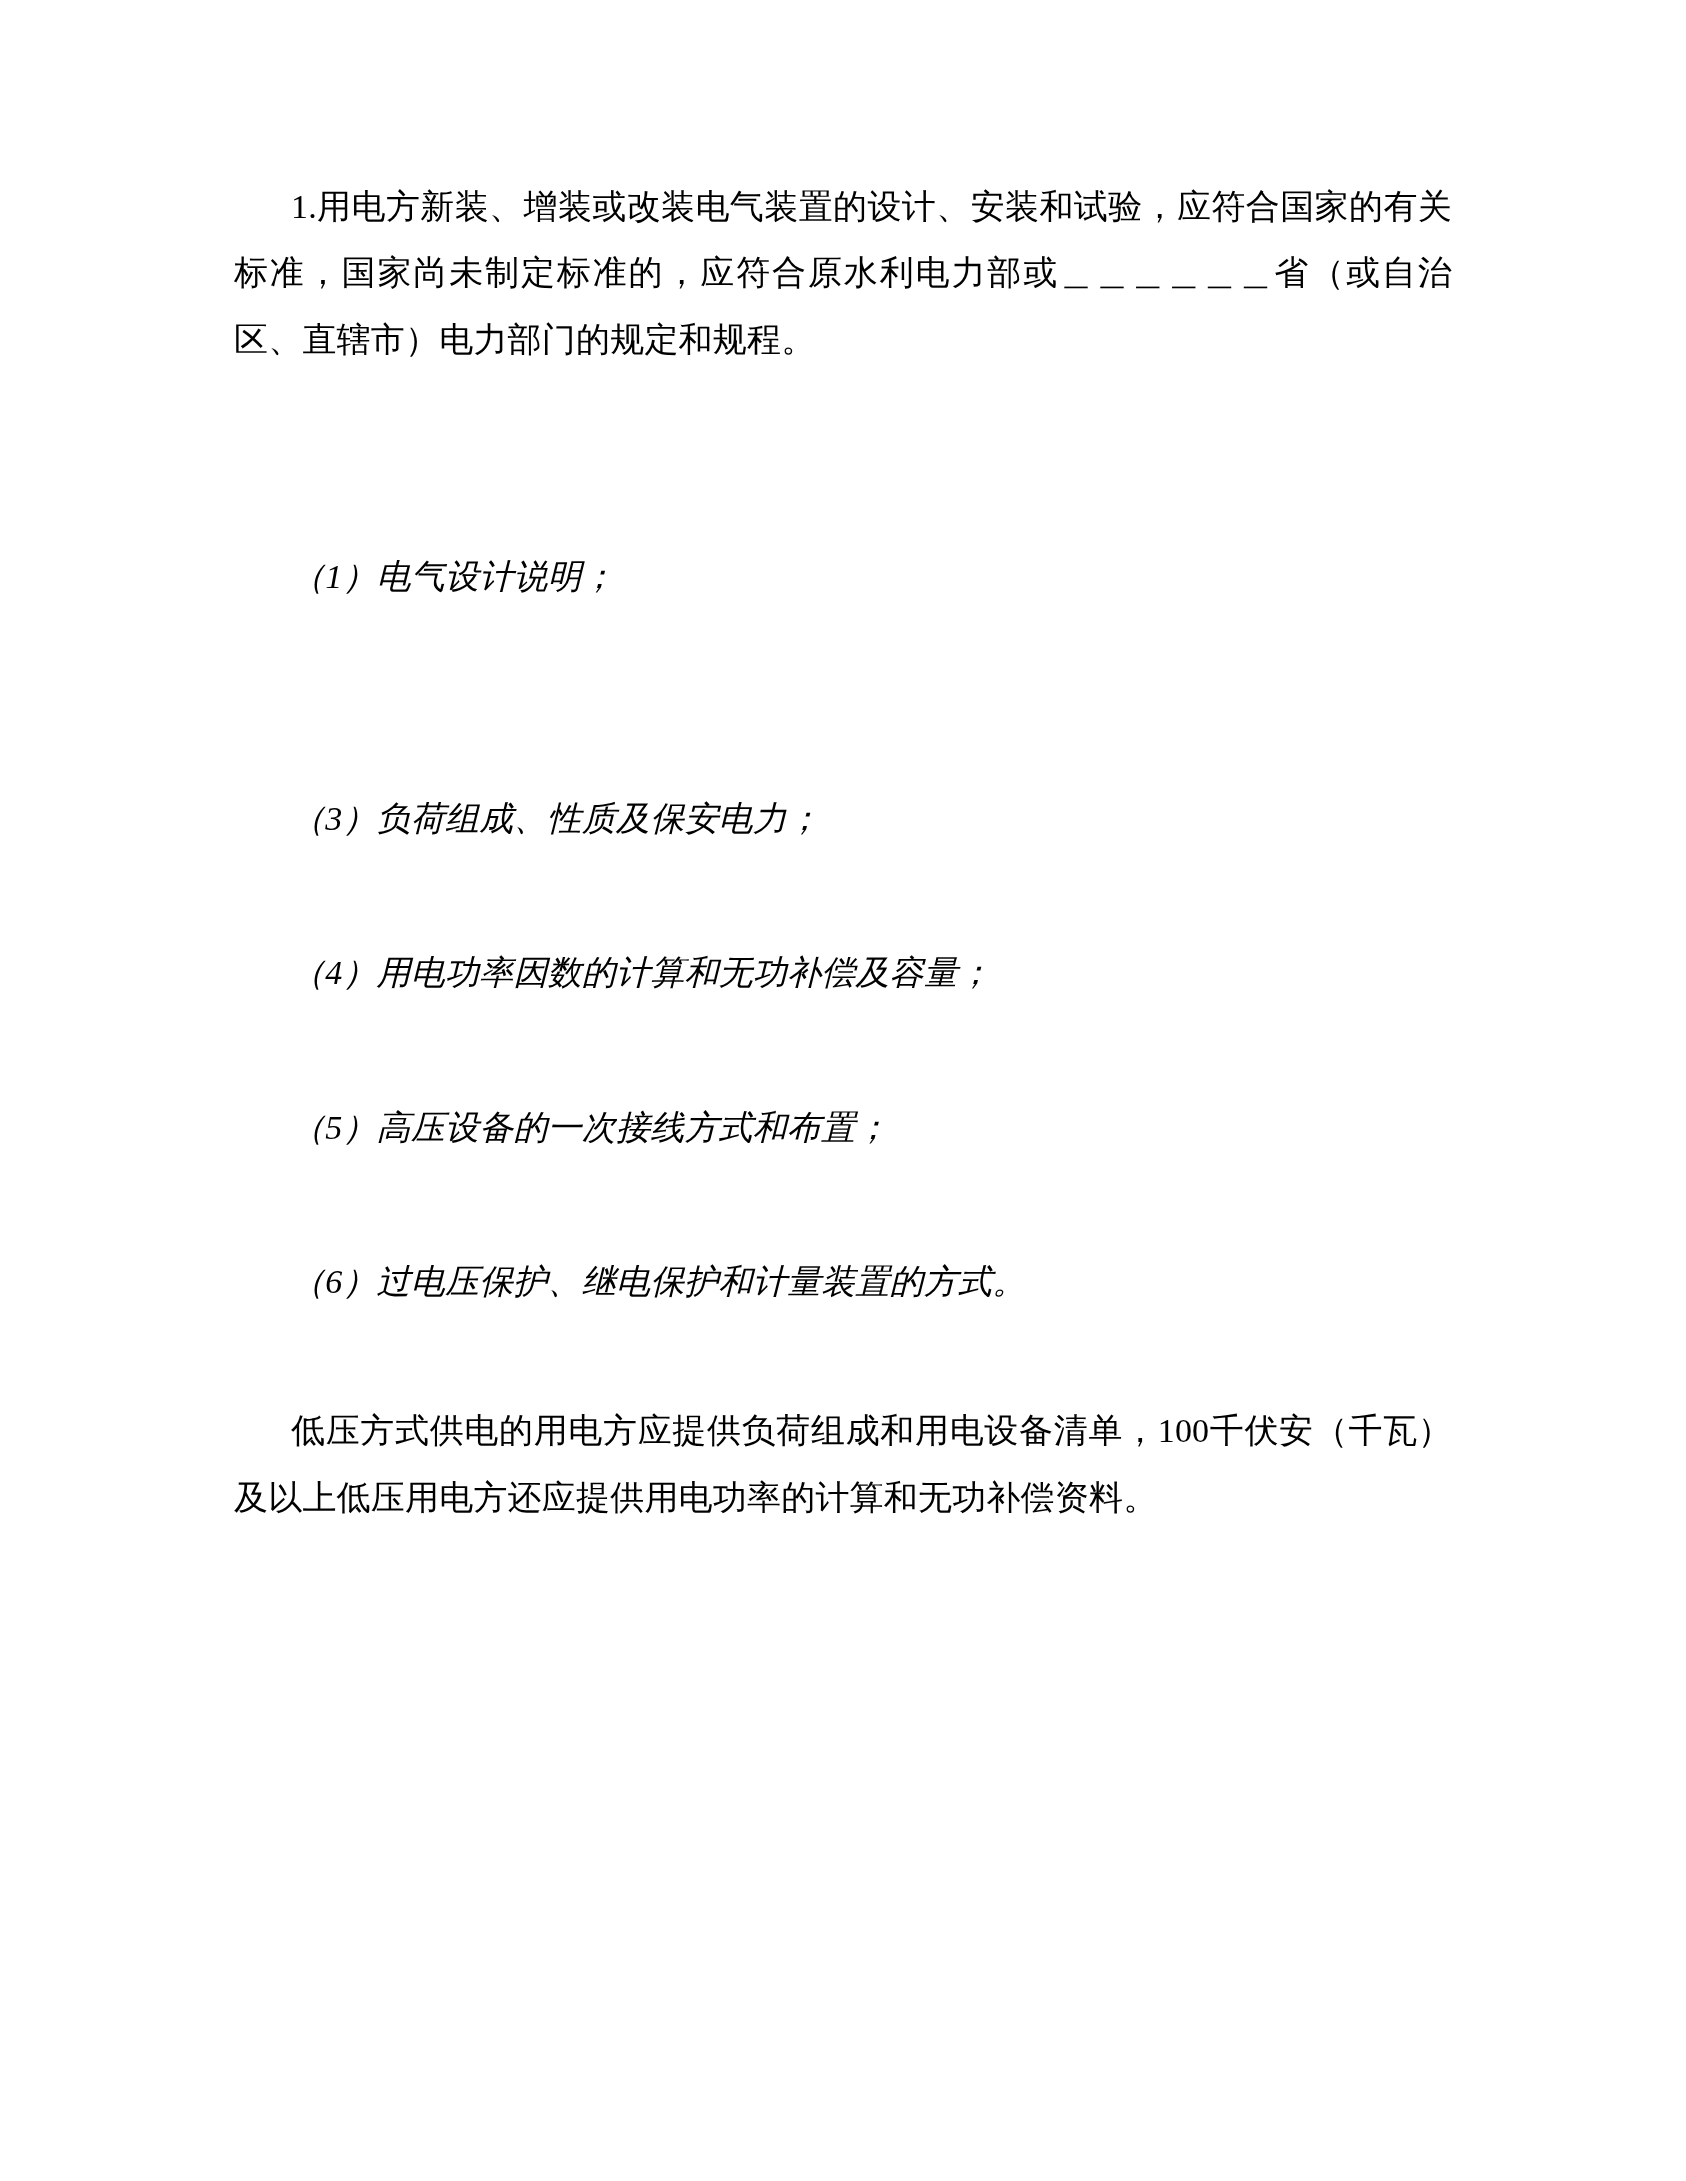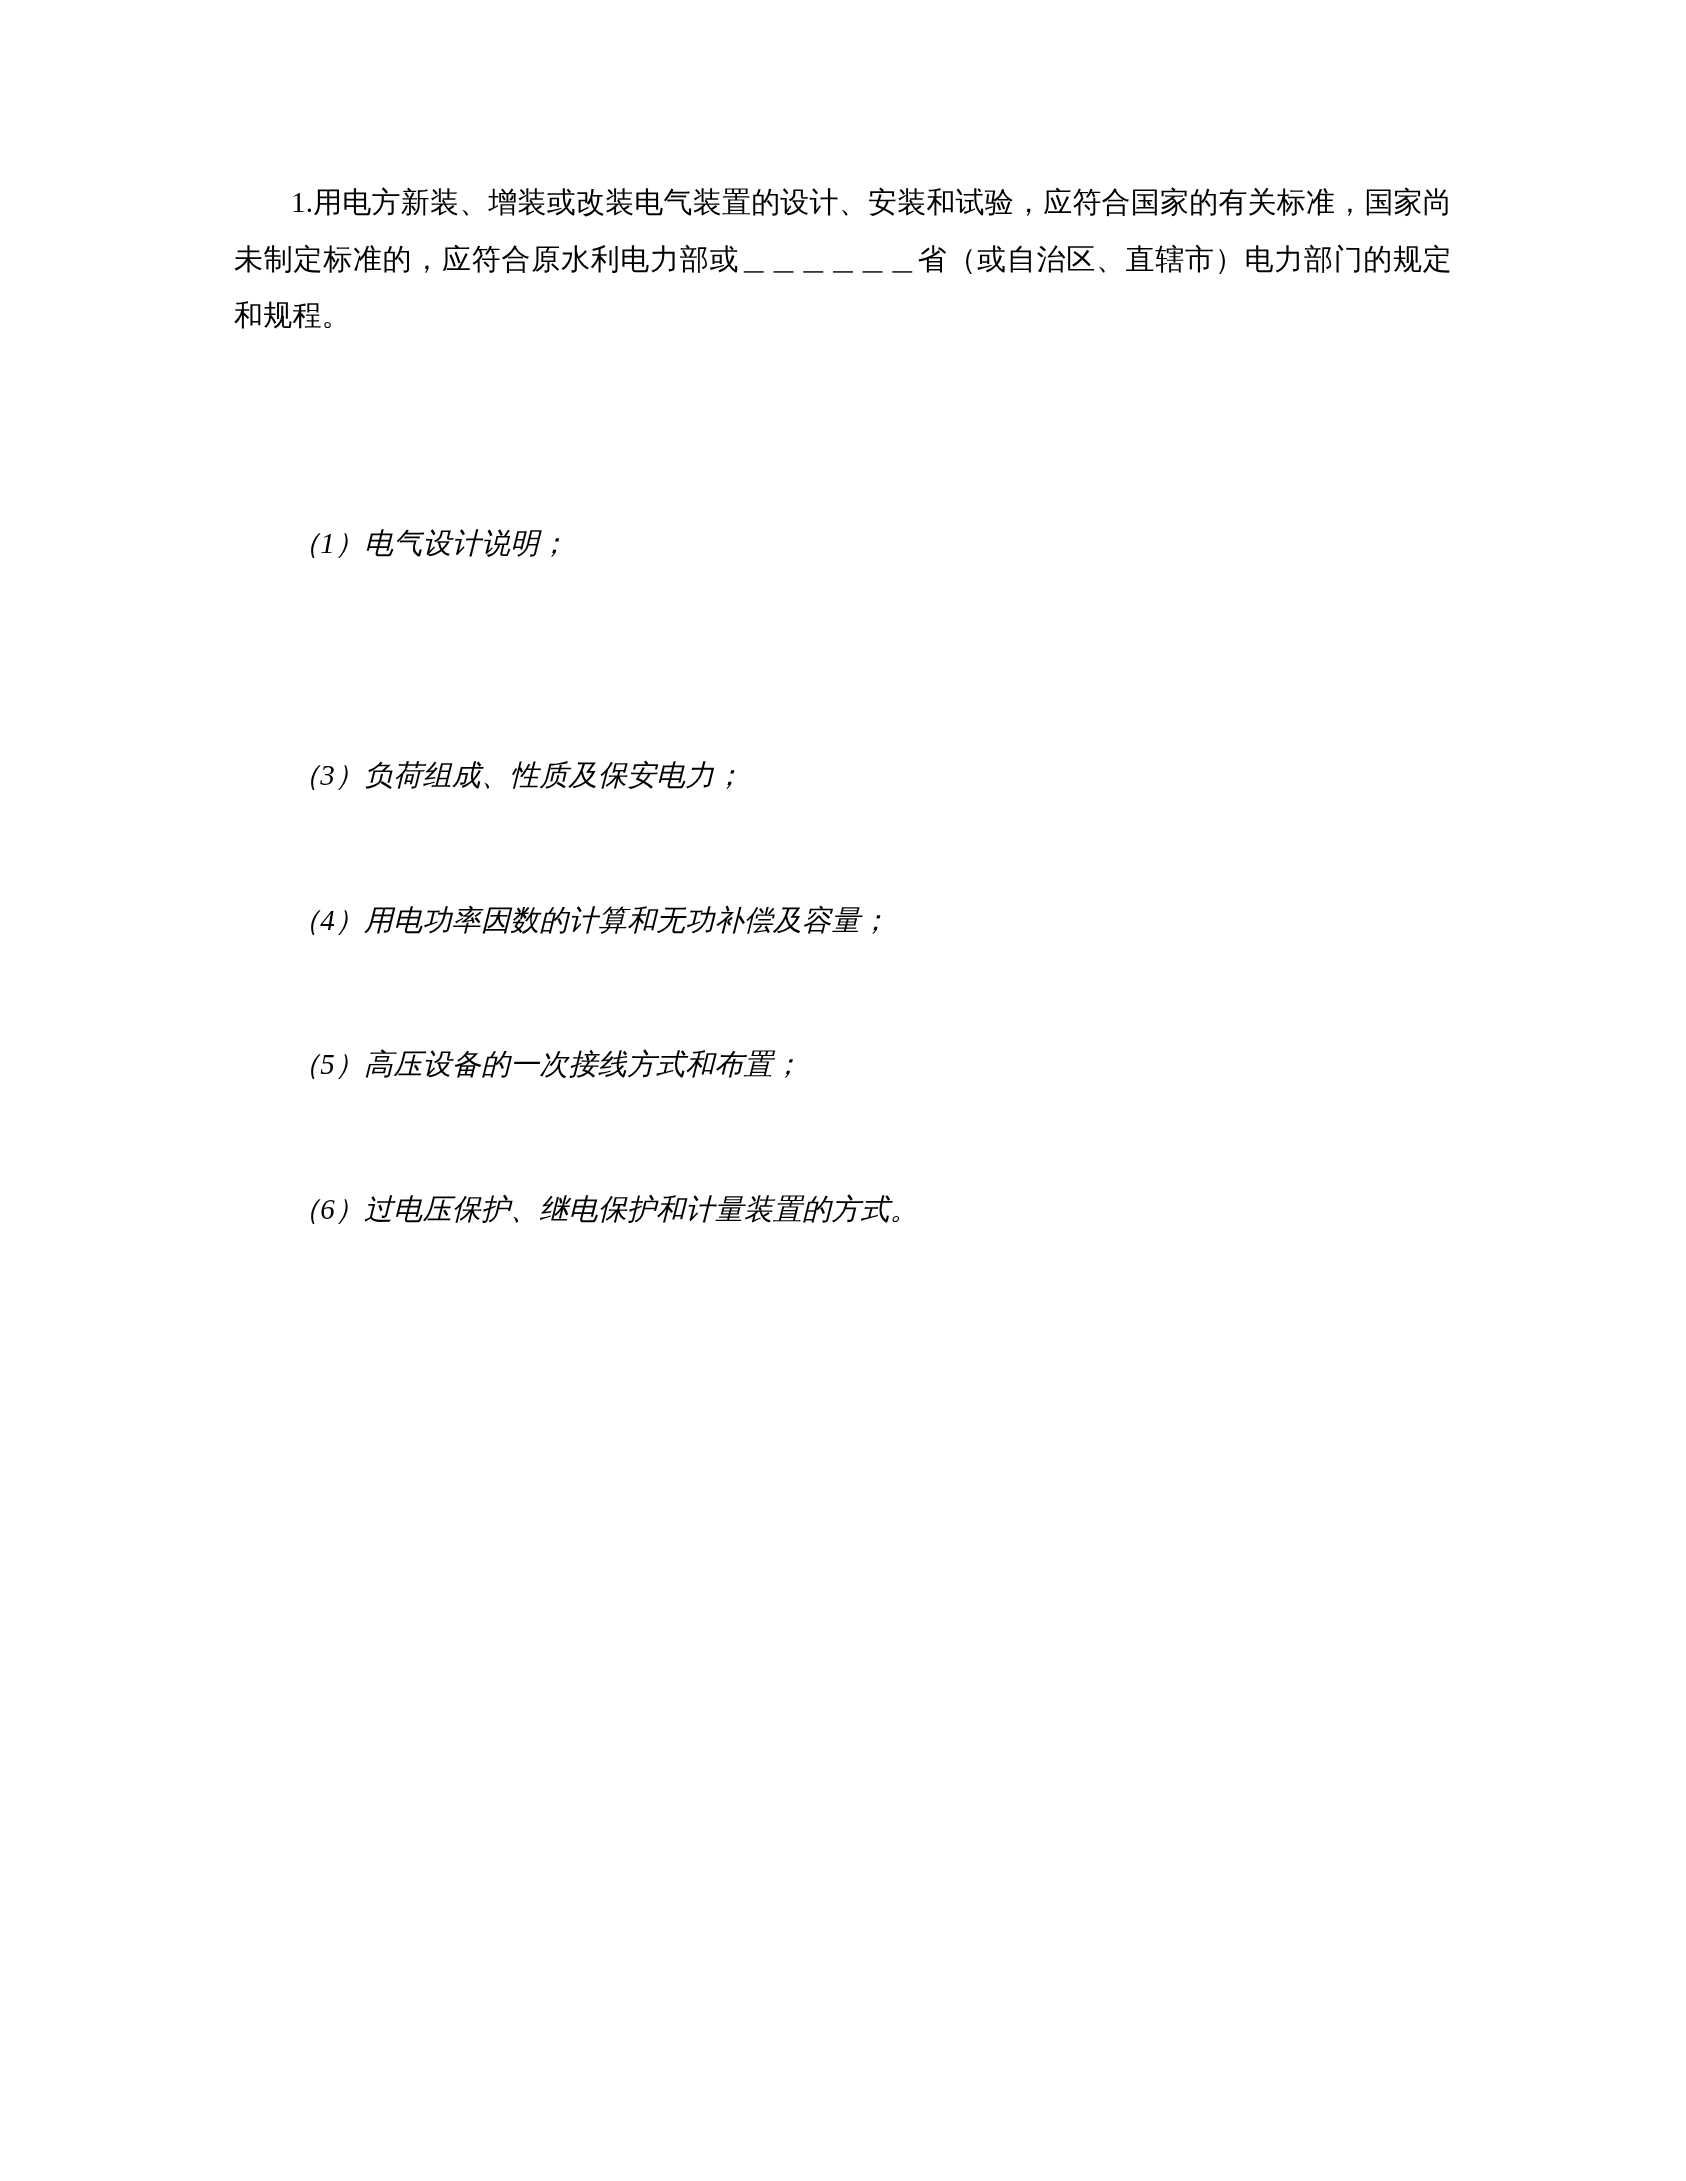--- a/index.html
+++ b/index.html
@@ -18,21 +18,21 @@
     position: relative;
     box-sizing: border-box;
     padding: 174px 234px 110px 234px;
     overflow: hidden;
   }
   .doc-body {
     width: 100%;
   }
   p.para {
     margin: 0 0 0 0;
-    font-size: 29px;
+    font-size: 34px;
     line-height: 1.95;
     text-align: justify;
     text-justify: inter-ideograph;
     letter-spacing: 0.2px;
     color: #000000;
   }
   p.indent2 {
     text-indent: 57px;
   }
   p.indent-list {
@@ -71,16 +71,17 @@
     <div class="gap-lg"></div>
 
     <p class="para indent-list">（5）高压设备的一次接线方式和布置；</p>
 
     <div class="gap-lg"></div>
 
     <p class="para indent-list">（6）过电压保护、继电保护和计量装置的方式。</p>
 
     <div class="gap-md"></div>
 
+    <p class="para indent2">低压方式供电的用电方应提供负荷组成和用电设备清单，100千伏安（千瓦）及以上低压用电方还应提供用电功率的计算和无功补偿资料。</p>
 
   </div>
 </div>
 
 
 </body></html>

